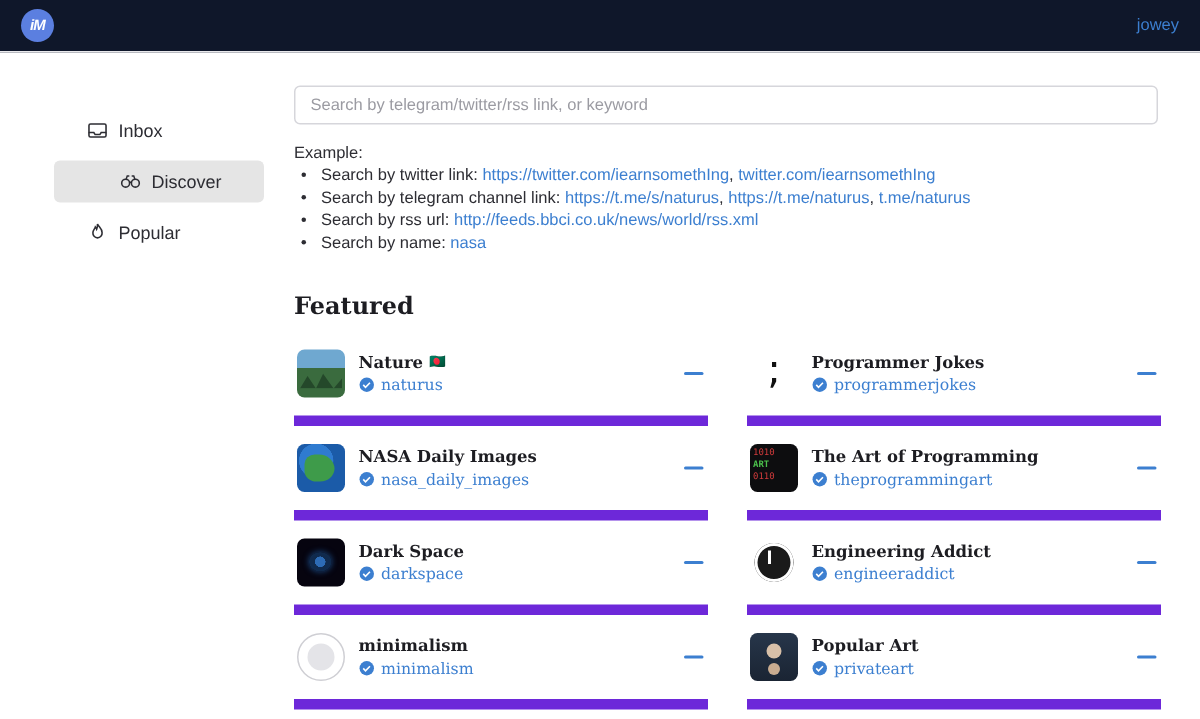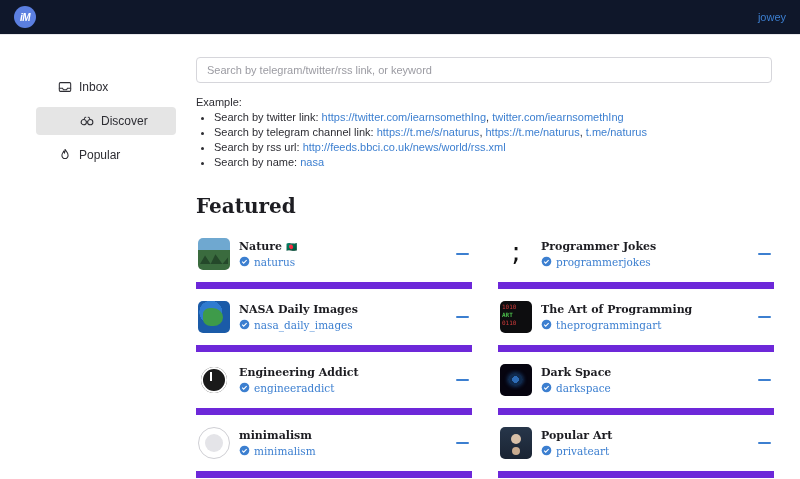--- a/index.html
+++ b/index.html
@@ -112,21 +112,21 @@
   }
   ul.example-list li {
     line-height: 15px;
     font-size: 11px;
   }
   .lnk { color: #3c7fd0; text-decoration: none; }
 
   .featured-title {
     font-family: "DejaVu Serif", serif;
     font-weight: bold;
-    font-size: 20px;
+    font-size: 16px;
     color: #1d1d22;
     margin: 24px 0 8px 0;
   }
 
   .grid {
     display: grid;
     grid-template-columns: 1fr 1fr;
     column-gap: 26px;
   }
   .channel-row {
@@ -402,52 +402,52 @@
                 </svg>
               <span>theprogrammingart</span>
             </div>
           </div>
           <div class="minus-btn">
               <span class="bar"></span>
             </div>
         </div>
 
         <div class="channel-row">
+          <div class="avatar av-dark"></div>
+          <div class="ch-text">
+            <div class="ch-name">
+              <span>Dark Space</span>
+            </div>
+            <div class="ch-handle">
+              <svg class="verified" viewBox="0 0 16 16">
+                  <circle cx="8" cy="8" r="7" fill="#3c7fd0"></circle>
+                  <path d="M4.6 8.2l2.2 2.2 4.3-4.3" fill="none" stroke="#fff" stroke-width="1.6"></path>
+                </svg>
+              <span>darkspace</span>
+            </div>
+          </div>
+          <div class="minus-btn">
+              <span class="bar"></span>
+            </div>
+        </div>
+
+        <div class="channel-row">
           <div class="avatar av-eng">
               <span class="gear"></span>
             </div>
           <div class="ch-text">
             <div class="ch-name">
               <span>Engineering Addict</span>
             </div>
             <div class="ch-handle">
               <svg class="verified" viewBox="0 0 16 16">
                   <circle cx="8" cy="8" r="7" fill="#3c7fd0"></circle>
                   <path d="M4.6 8.2l2.2 2.2 4.3-4.3" fill="none" stroke="#fff" stroke-width="1.6"></path>
                 </svg>
               <span>engineeraddict</span>
-            </div>
-          </div>
-          <div class="minus-btn">
-              <span class="bar"></span>
-            </div>
-        </div>
-
-        <div class="channel-row">
-          <div class="avatar av-dark"></div>
-          <div class="ch-text">
-            <div class="ch-name">
-              <span>Dark Space</span>
-            </div>
-            <div class="ch-handle">
-              <svg class="verified" viewBox="0 0 16 16">
-                  <circle cx="8" cy="8" r="7" fill="#3c7fd0"></circle>
-                  <path d="M4.6 8.2l2.2 2.2 4.3-4.3" fill="none" stroke="#fff" stroke-width="1.6"></path>
-                </svg>
-              <span>darkspace</span>
             </div>
           </div>
           <div class="minus-btn">
               <span class="bar"></span>
             </div>
         </div>
 
         <div class="channel-row">
           <div class="avatar av-min rounded"></div>
           <div class="ch-text">

